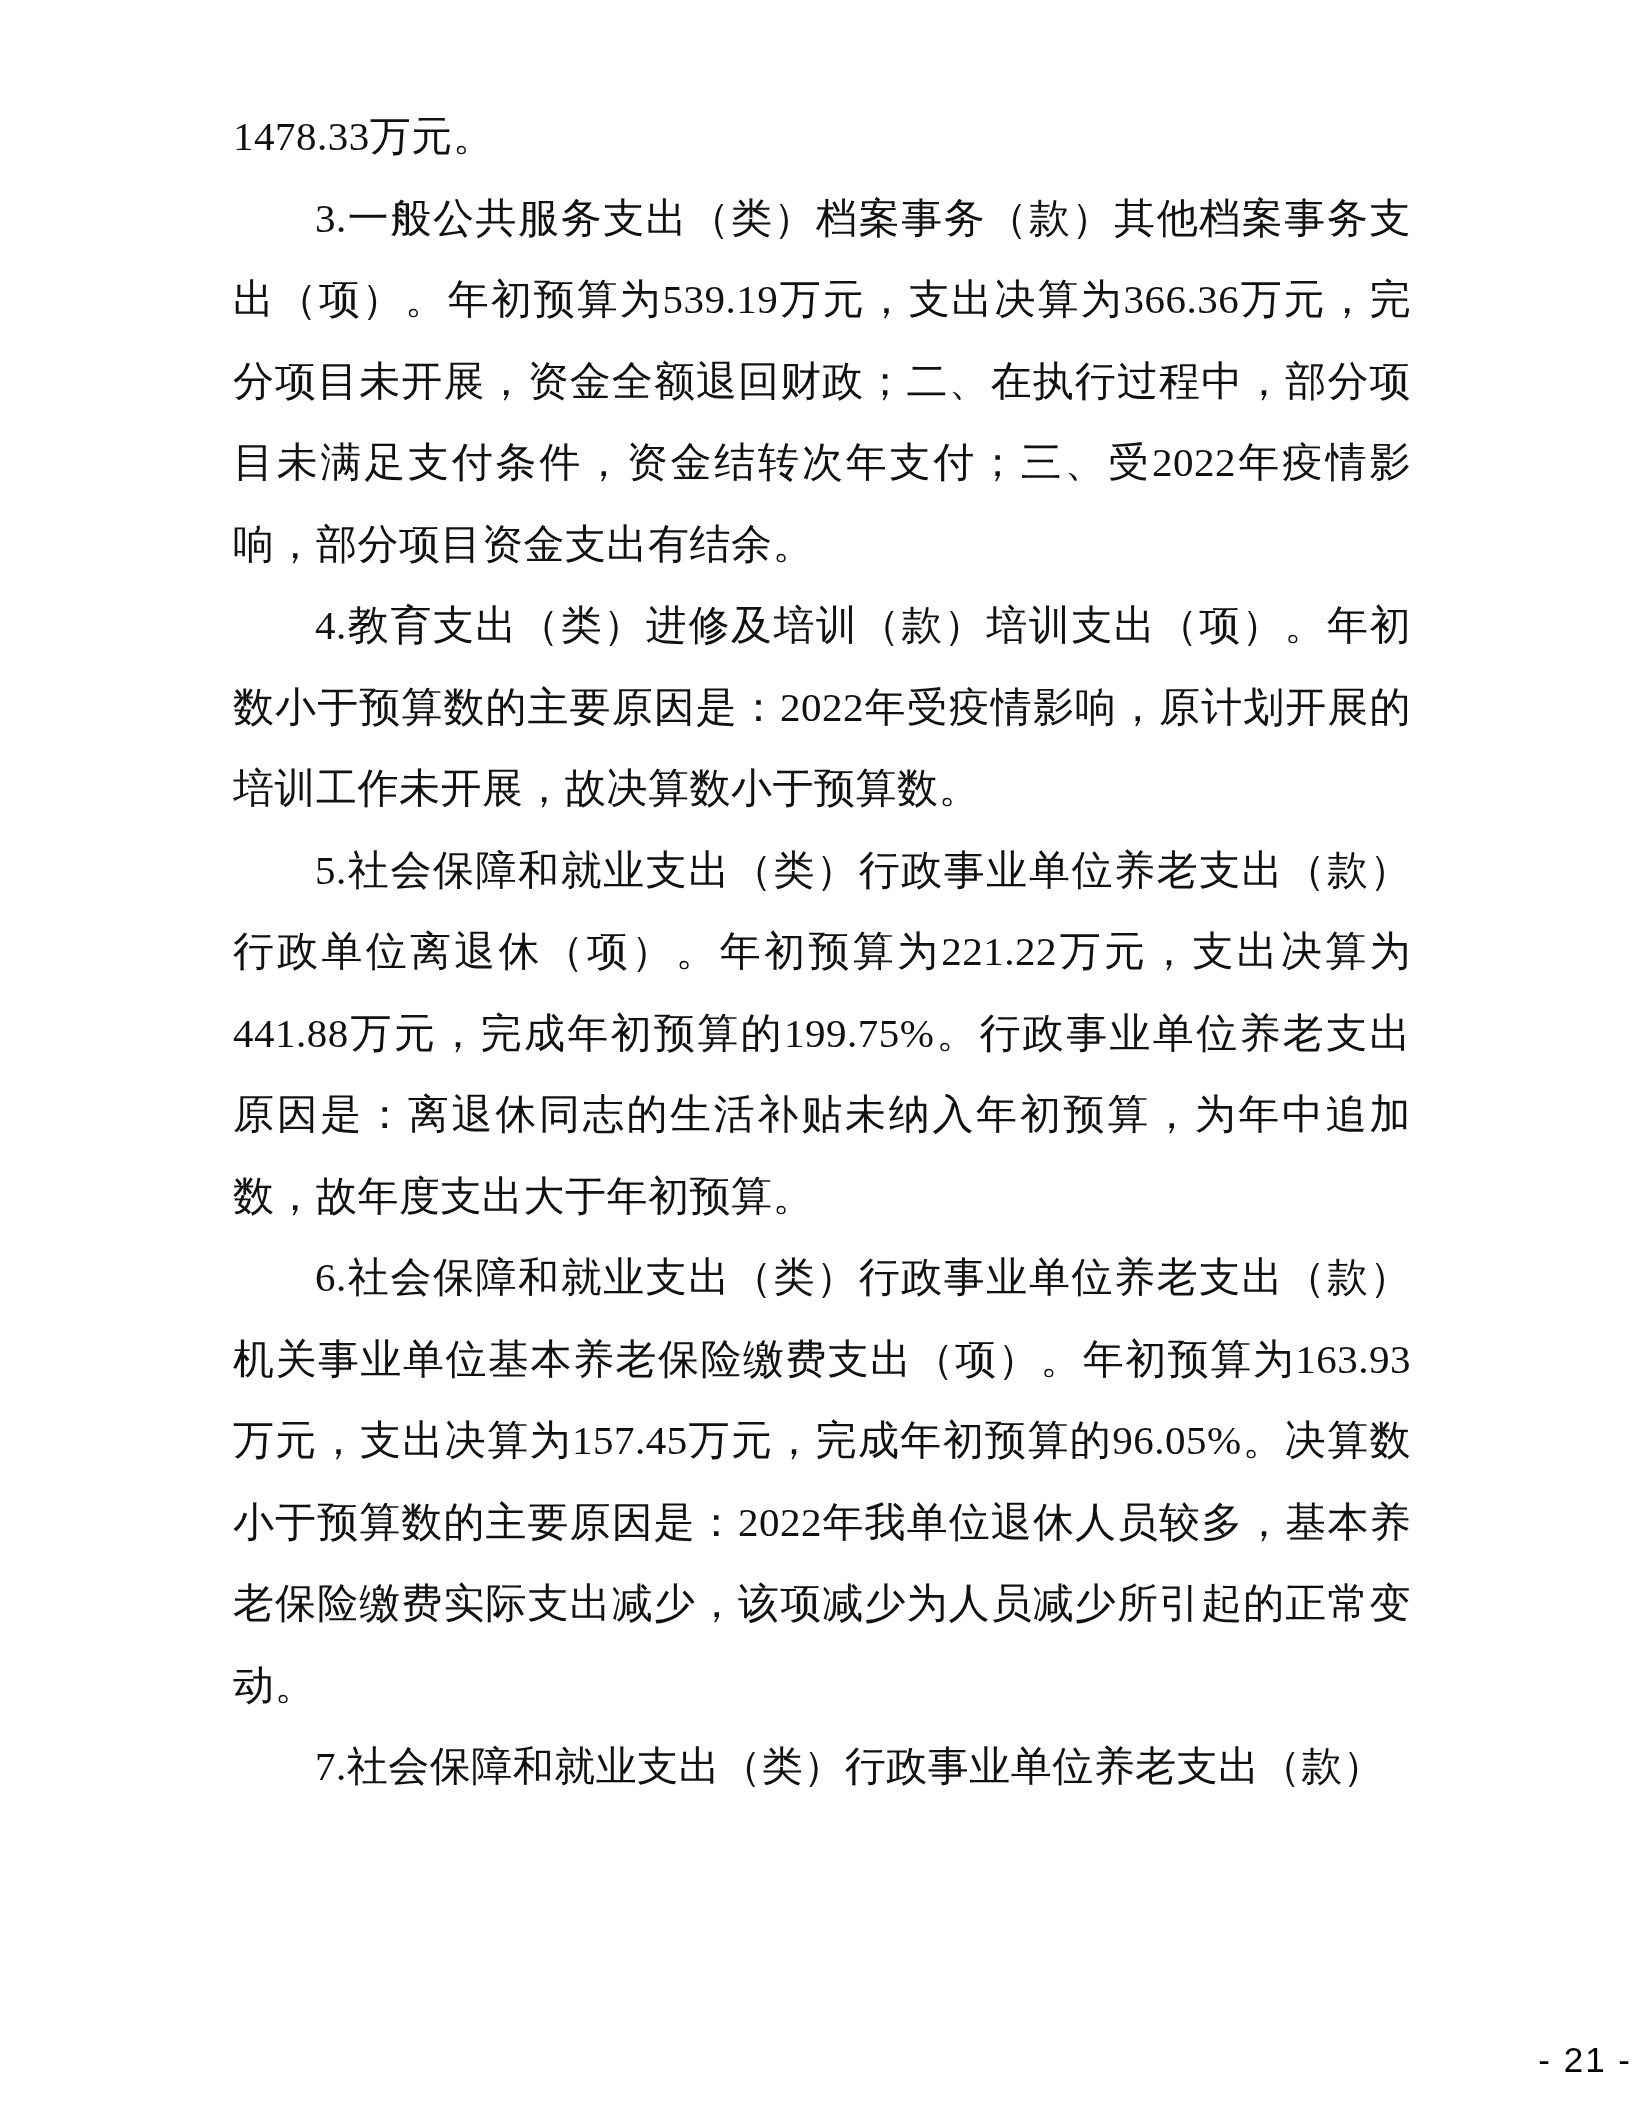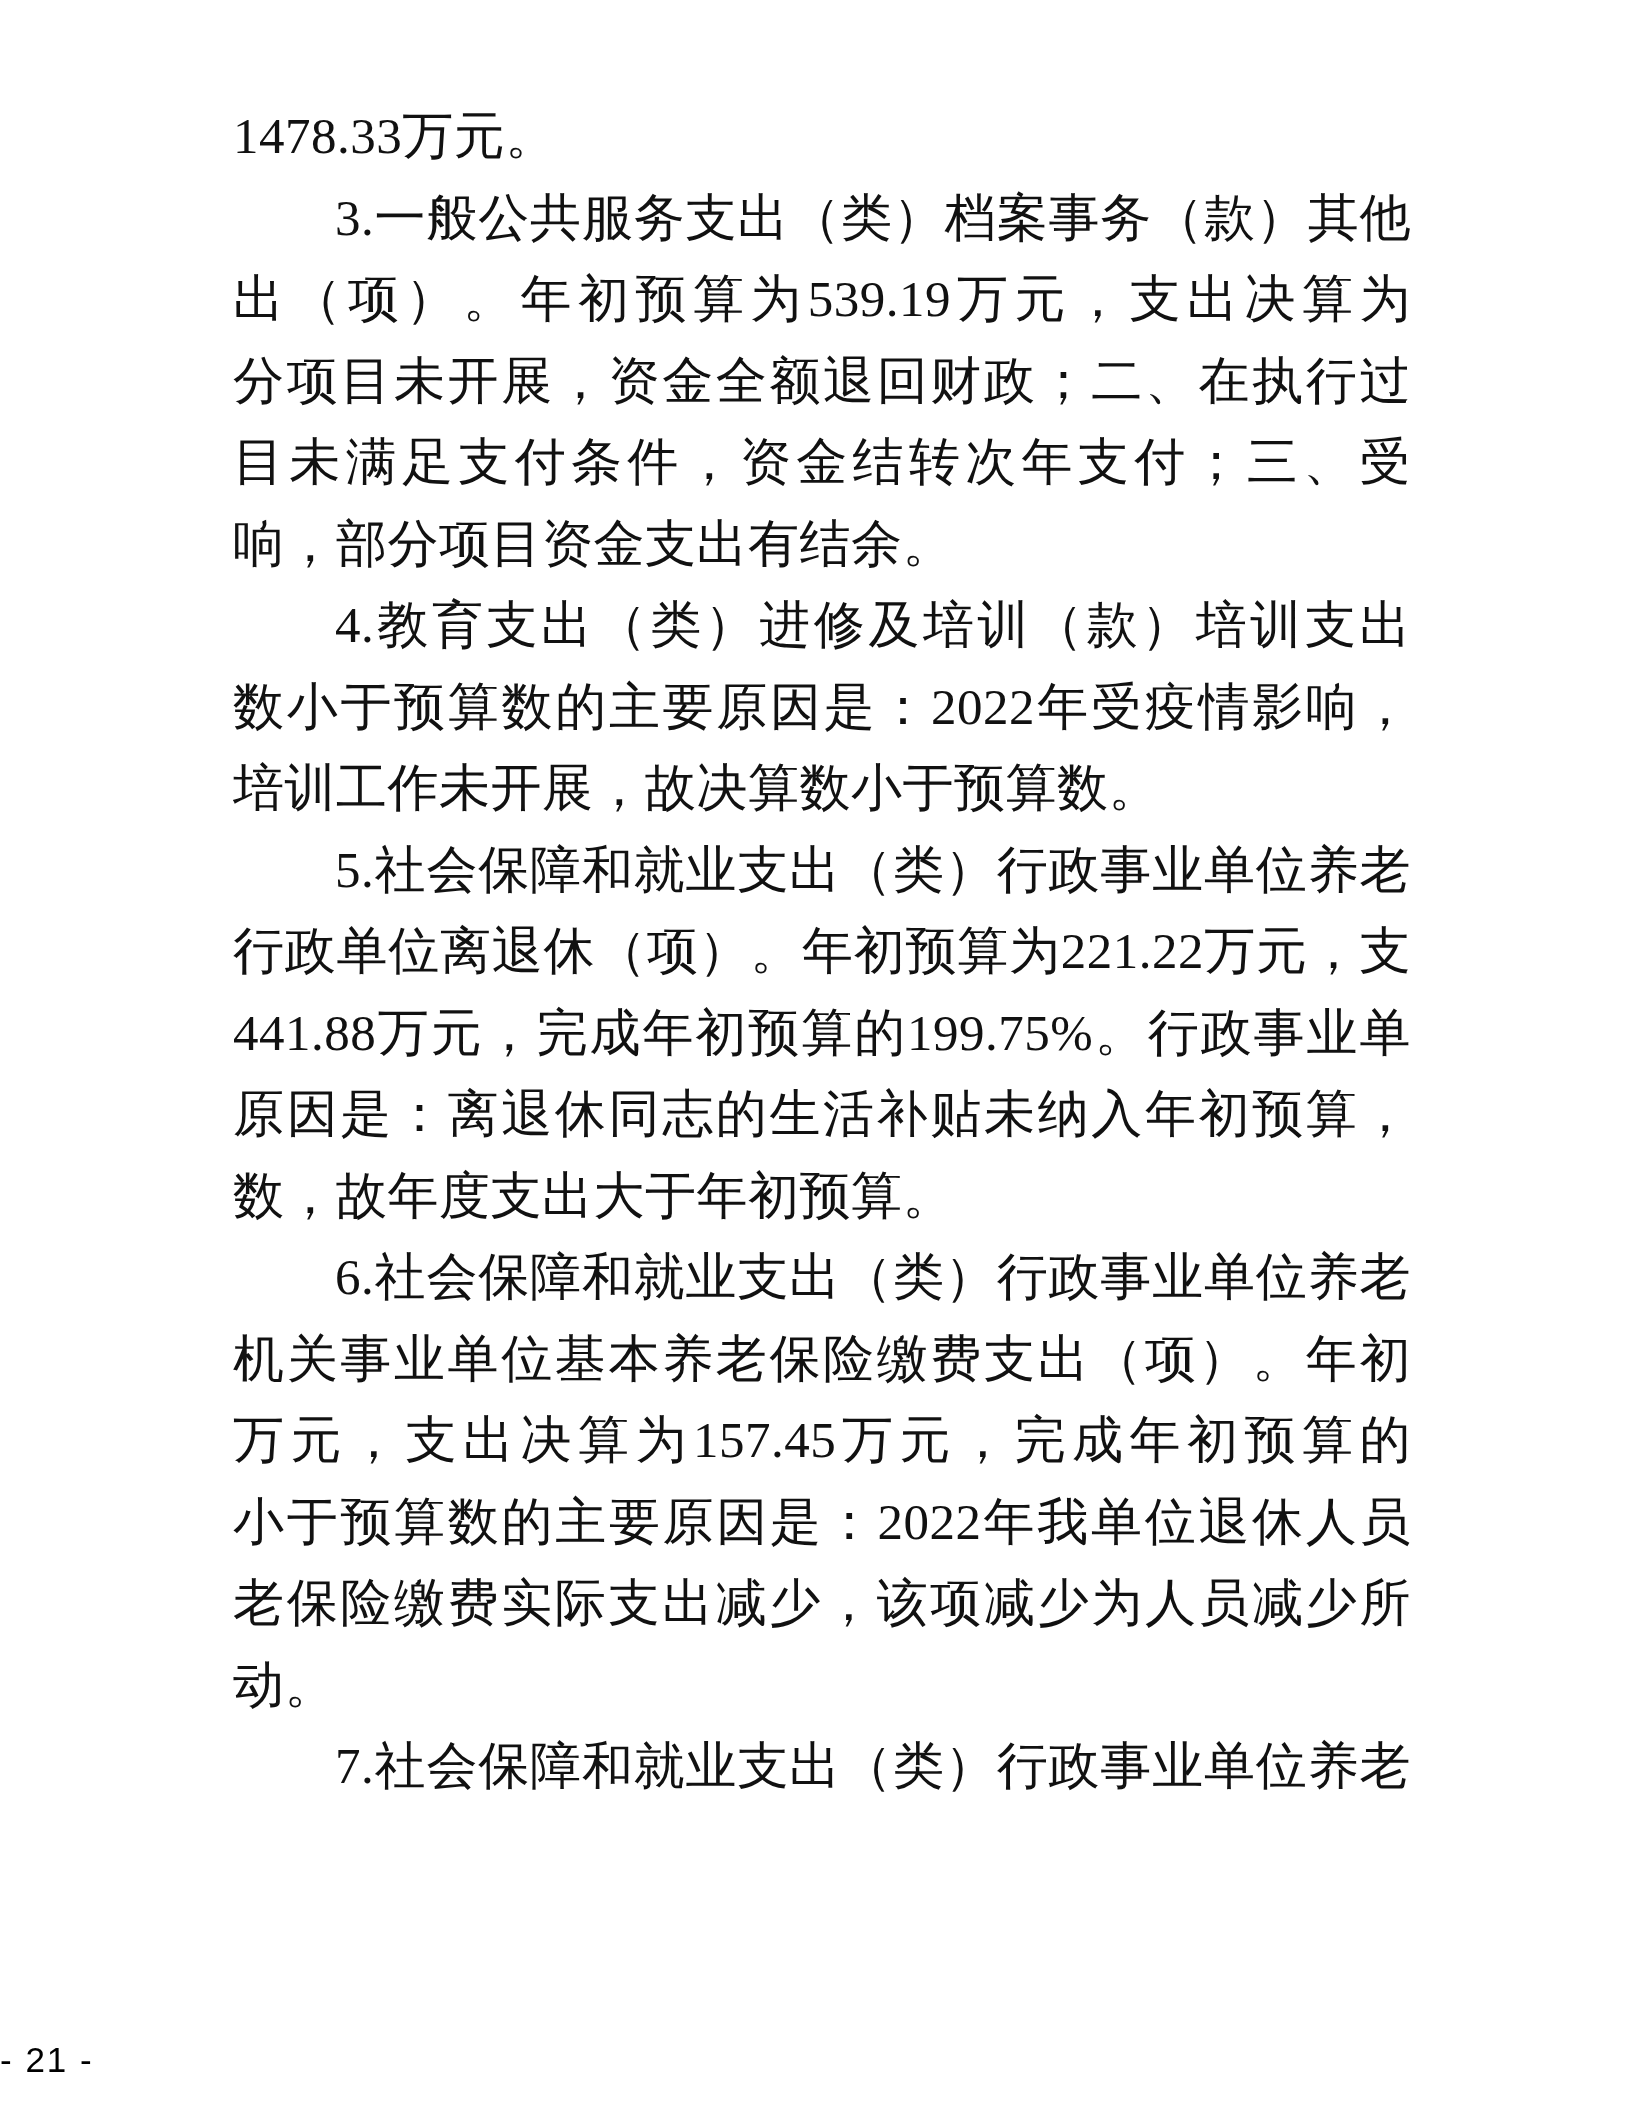--- a/index.html
+++ b/index.html
@@ -20,21 +20,21 @@
     inset: 0;
     background: #ffffff;
   }
   .text-block {
     position: absolute;
     left: 233px;
     width: 1178px;
     top: 96px;
   }
   .text-line {
-    font-size: 51px;
+    font-size: 41px;
     line-height: 81.5px;
     letter-spacing: 0.5px;
     white-space: nowrap;
     text-align: justify;
     text-align-last: justify;
     text-justify: inter-character;
     white-space: normal;
     height: 81.5px;
     overflow: hidden;
   }
@@ -42,21 +42,21 @@
     text-indent: 2em;
   }
   .text-line.plast {
     text-align-last: left;
   }
   .page-footer {
     position: absolute;
     top: 2038px;
     left: 0;
     width: 100%;
-    text-align: left;
+    text-align: right;
     font-family: "Liberation Sans", "DejaVu Sans", sans-serif;
     font-size: 35px;
     line-height: 44px;
     color: #000000;
     letter-spacing: 2px;
   }
 </style>
 </head>
 <body>
 

